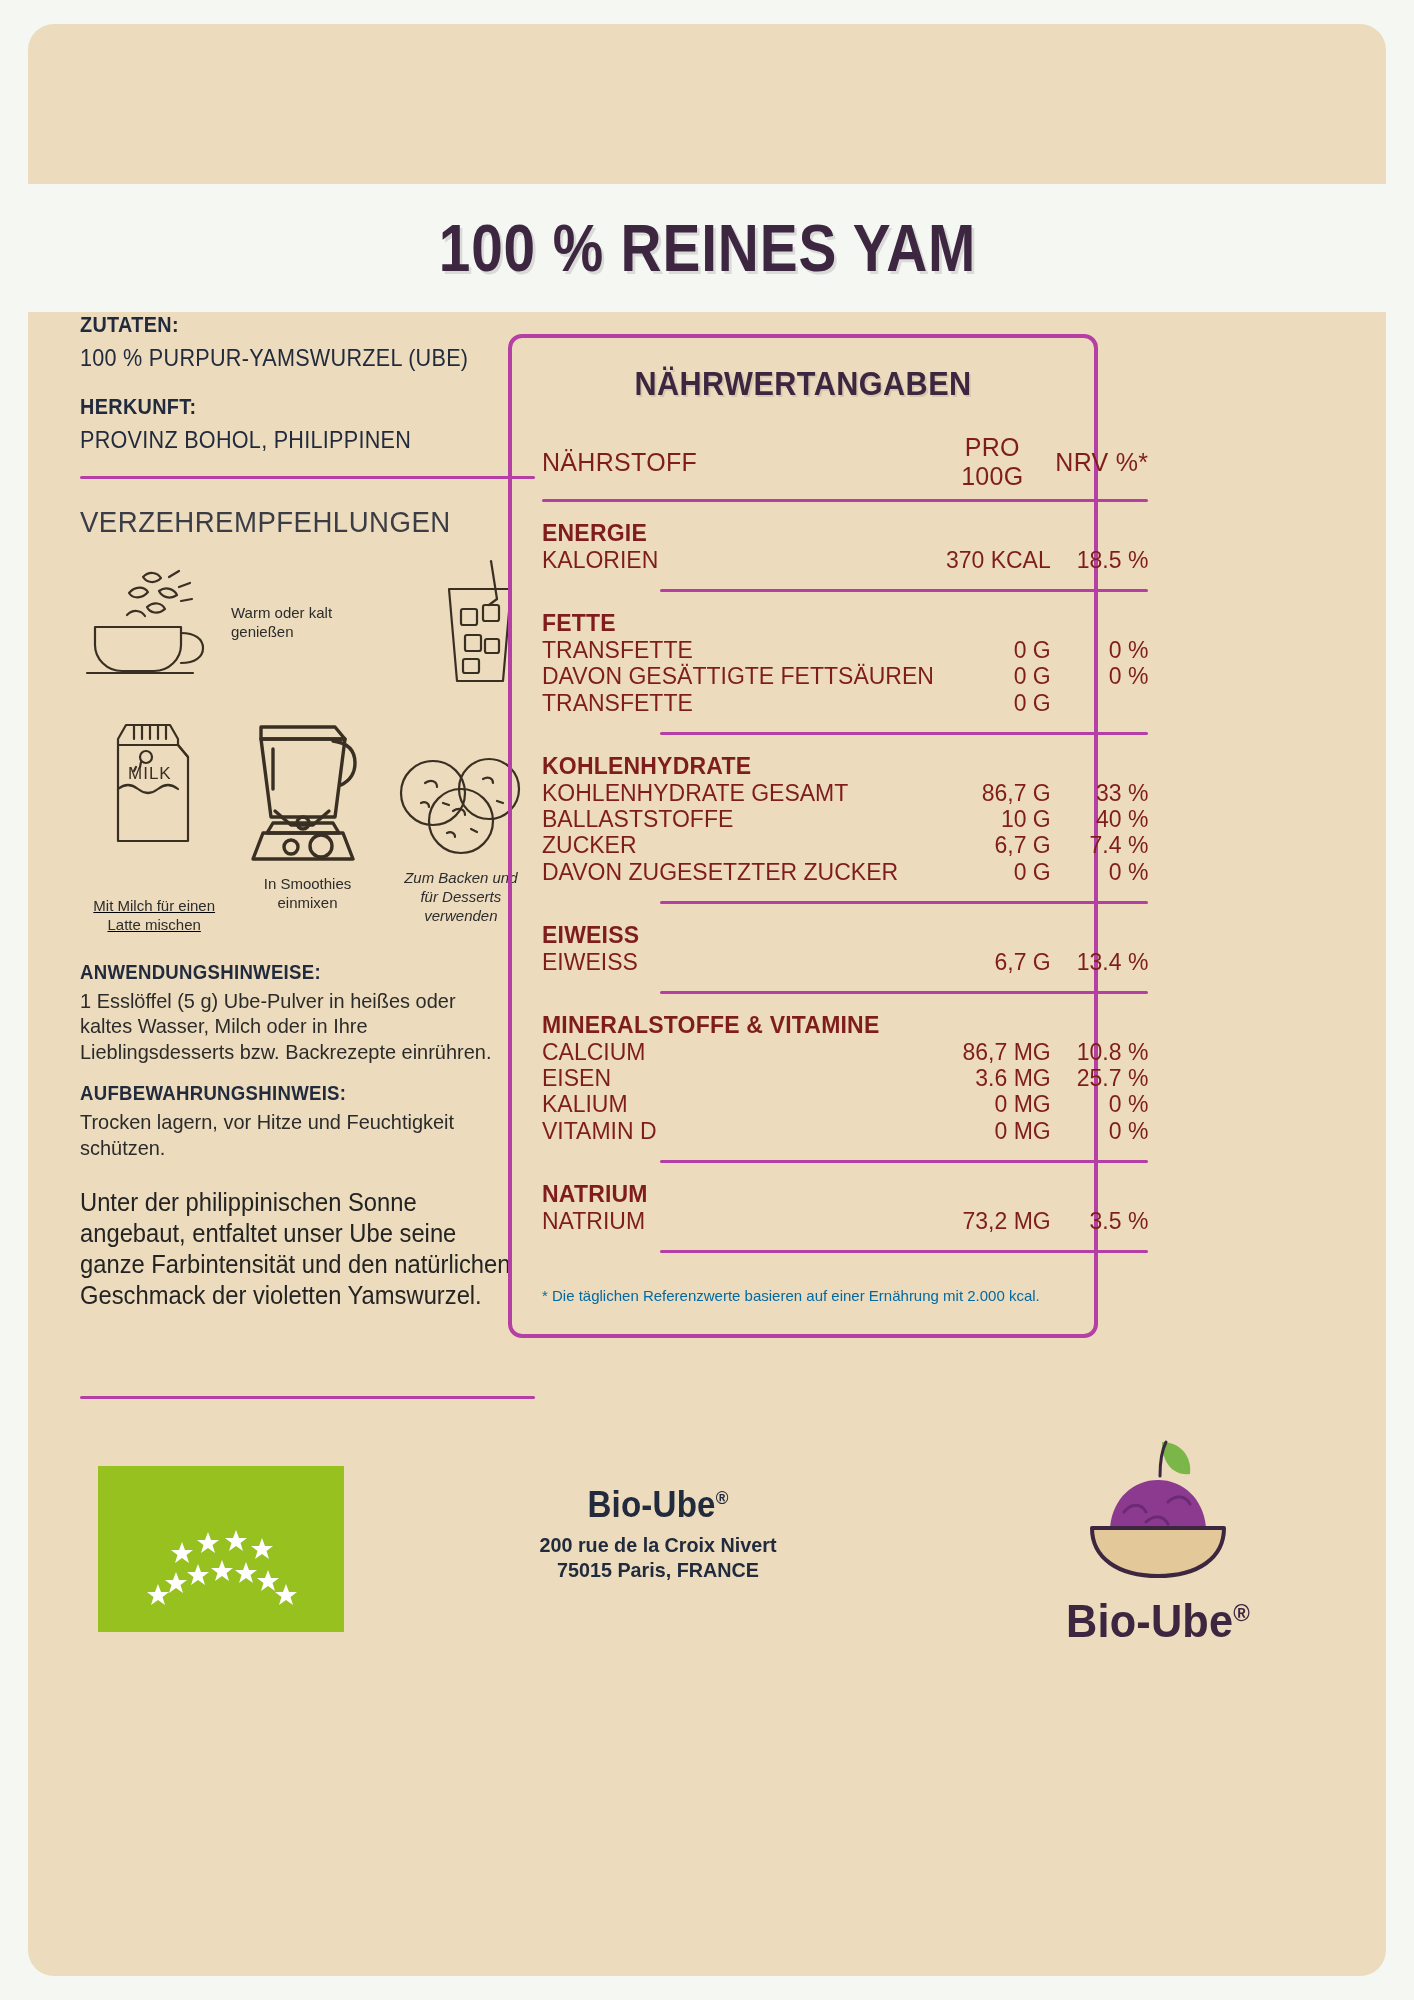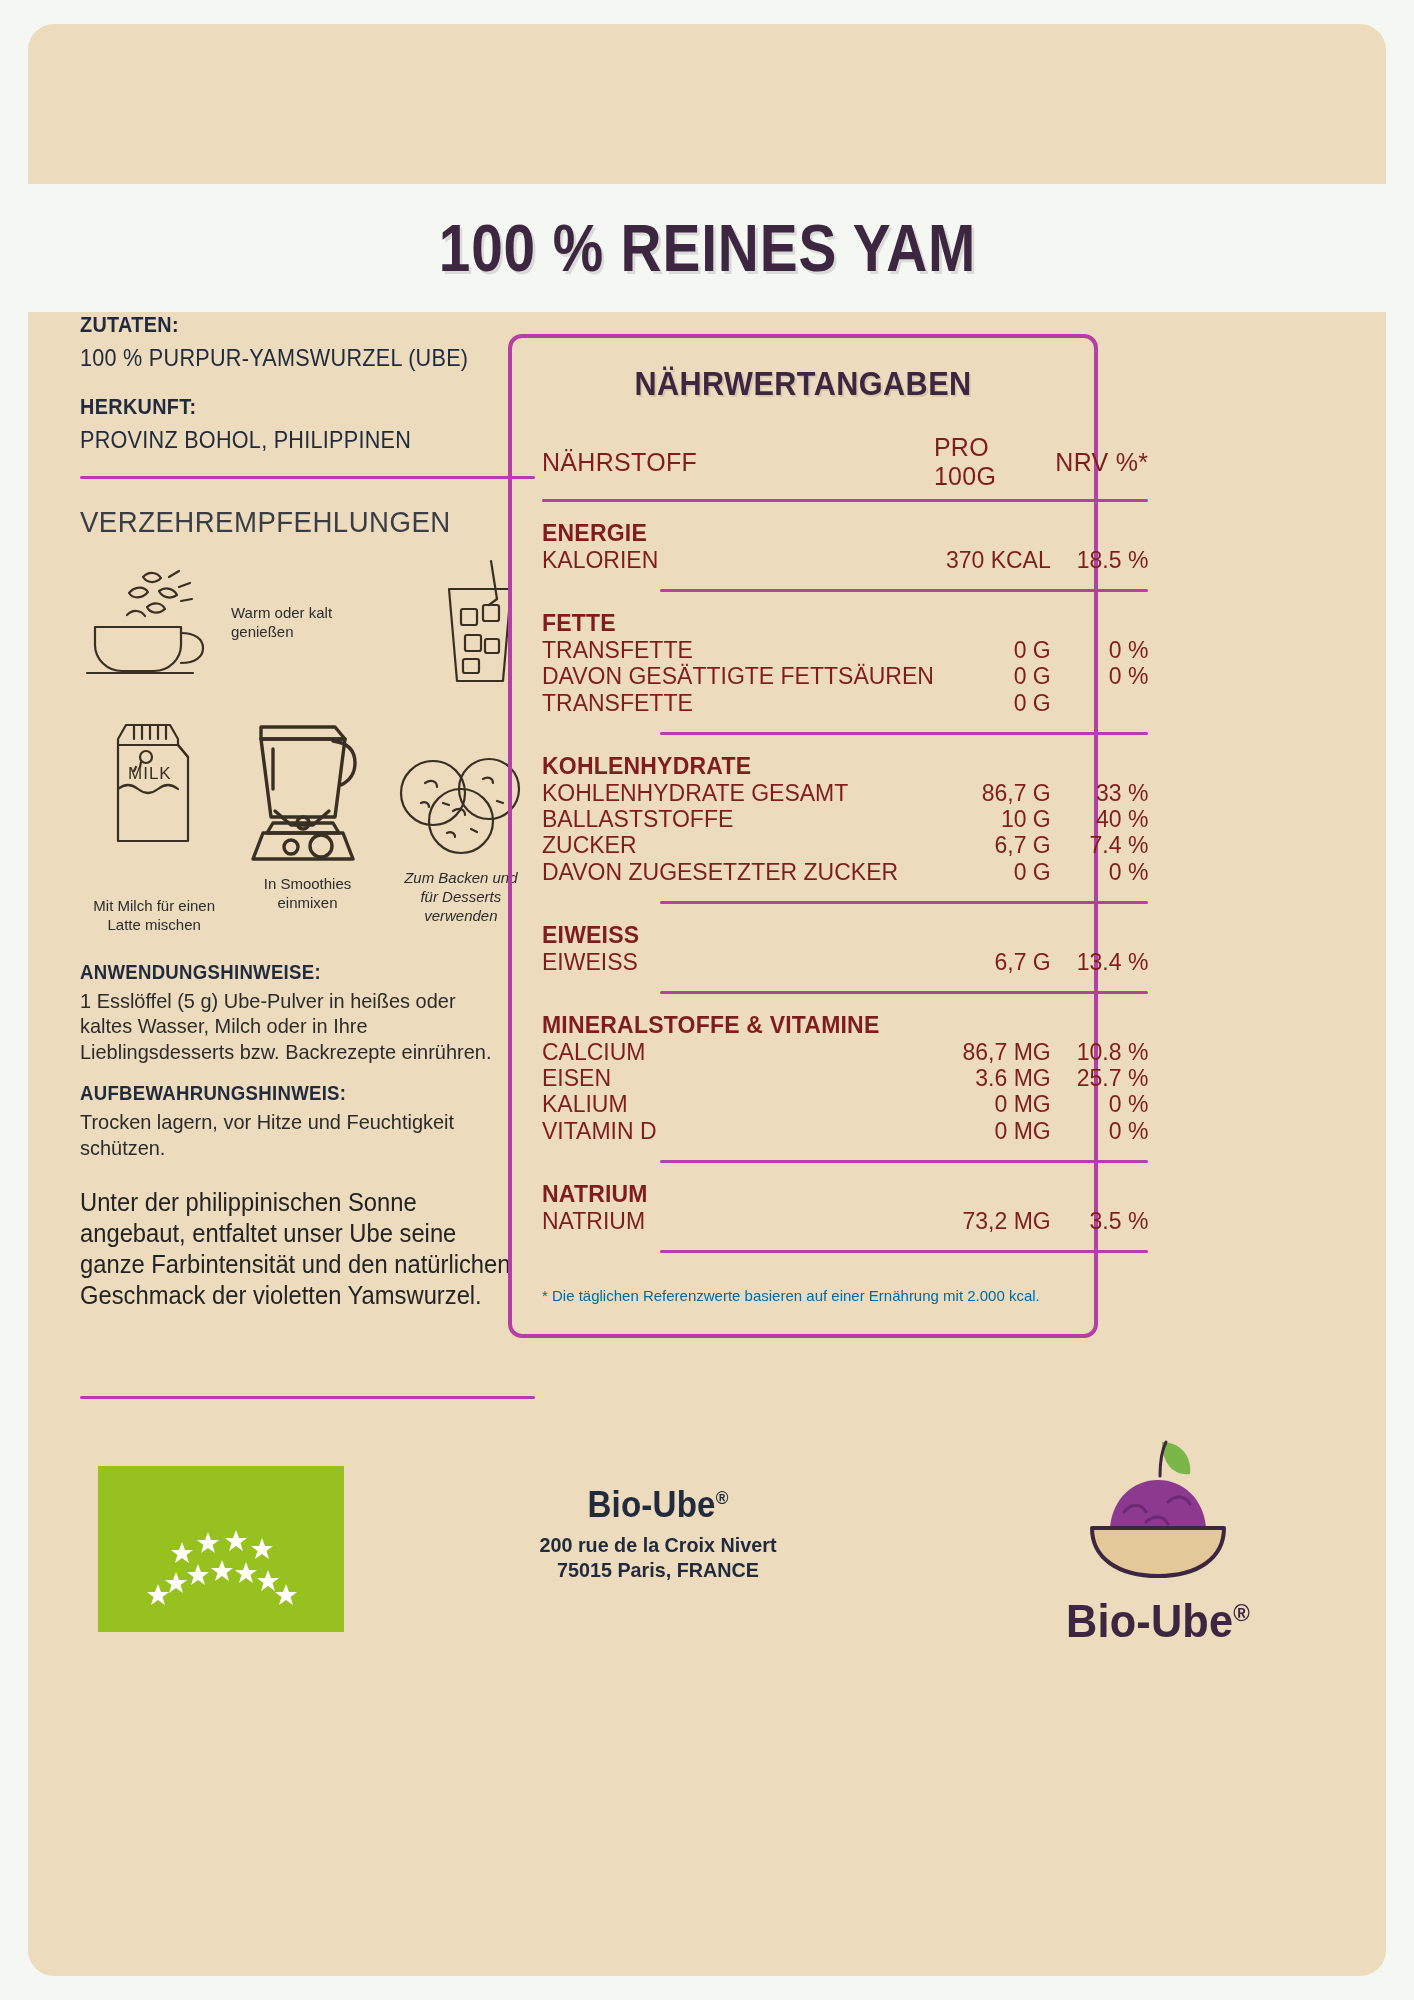--- a/index.html
+++ b/index.html
@@ -204,21 +204,21 @@
     color: #7f1d1d;
   }
   table.nutri td, table.nutri th { padding: 0; }
   .th-name, .th-per, .th-nrv {
     font-weight: 400;
     font-size: 25px;
     letter-spacing: 0.3px;
     padding-bottom: 8px !important;
   }
   .th-name { text-align: left; }
-  .th-per  { text-align: left; }
+  .th-per  { text-align: center; }
   .th-nrv  { text-align: right; }
 
   .rule-row td {
     padding: 0 !important;
     height: 3px;
   }
   .rule {
     height: 3px;
     background: #b43fa5;
     border-radius: 2px;
@@ -394,21 +394,21 @@
                   <rect x="40" y="82" width="16" height="16" rx="2"></rect>
                   <rect x="60" y="86" width="14" height="14" rx="2"></rect>
                   <rect x="38" y="106" width="16" height="14" rx="2"></rect>
                 </g>
               </svg>
             </span>
           </div>
         </div>
 
         <div class="icon-row" style="margin-top:22px; align-items:flex-start;">
-          <div class="icon-cell" style="width:150px;">
+          <div class="icon-cell" style="width:150px;text-decoration:underline;">
             <span>
               <svg width="120" height="130" viewBox="0 0 120 130" aria-hidden="true">
                 <g class="ln">
                   <path d="M32 10 h44 l8 14 v6 h-60 v-6 z"></path>
                   <path d="M40 10 v14 M48 10 v14 M56 10 v14 M64 10 v14 M72 10 v14"></path>
                   <path d="M24 30 h60 l10 12 v84 h-70 z"></path>
                   <path d="M84 30 l10 12"></path>
                   <circle cx="52" cy="42" r="6"></circle>
                   <path d="M24 74 q10 -8 20 0 q10 8 20 0 q10 -8 20 0"></path>
                   <path d="M40 56 l2 -4 M46 52 l1 -5"></path>

